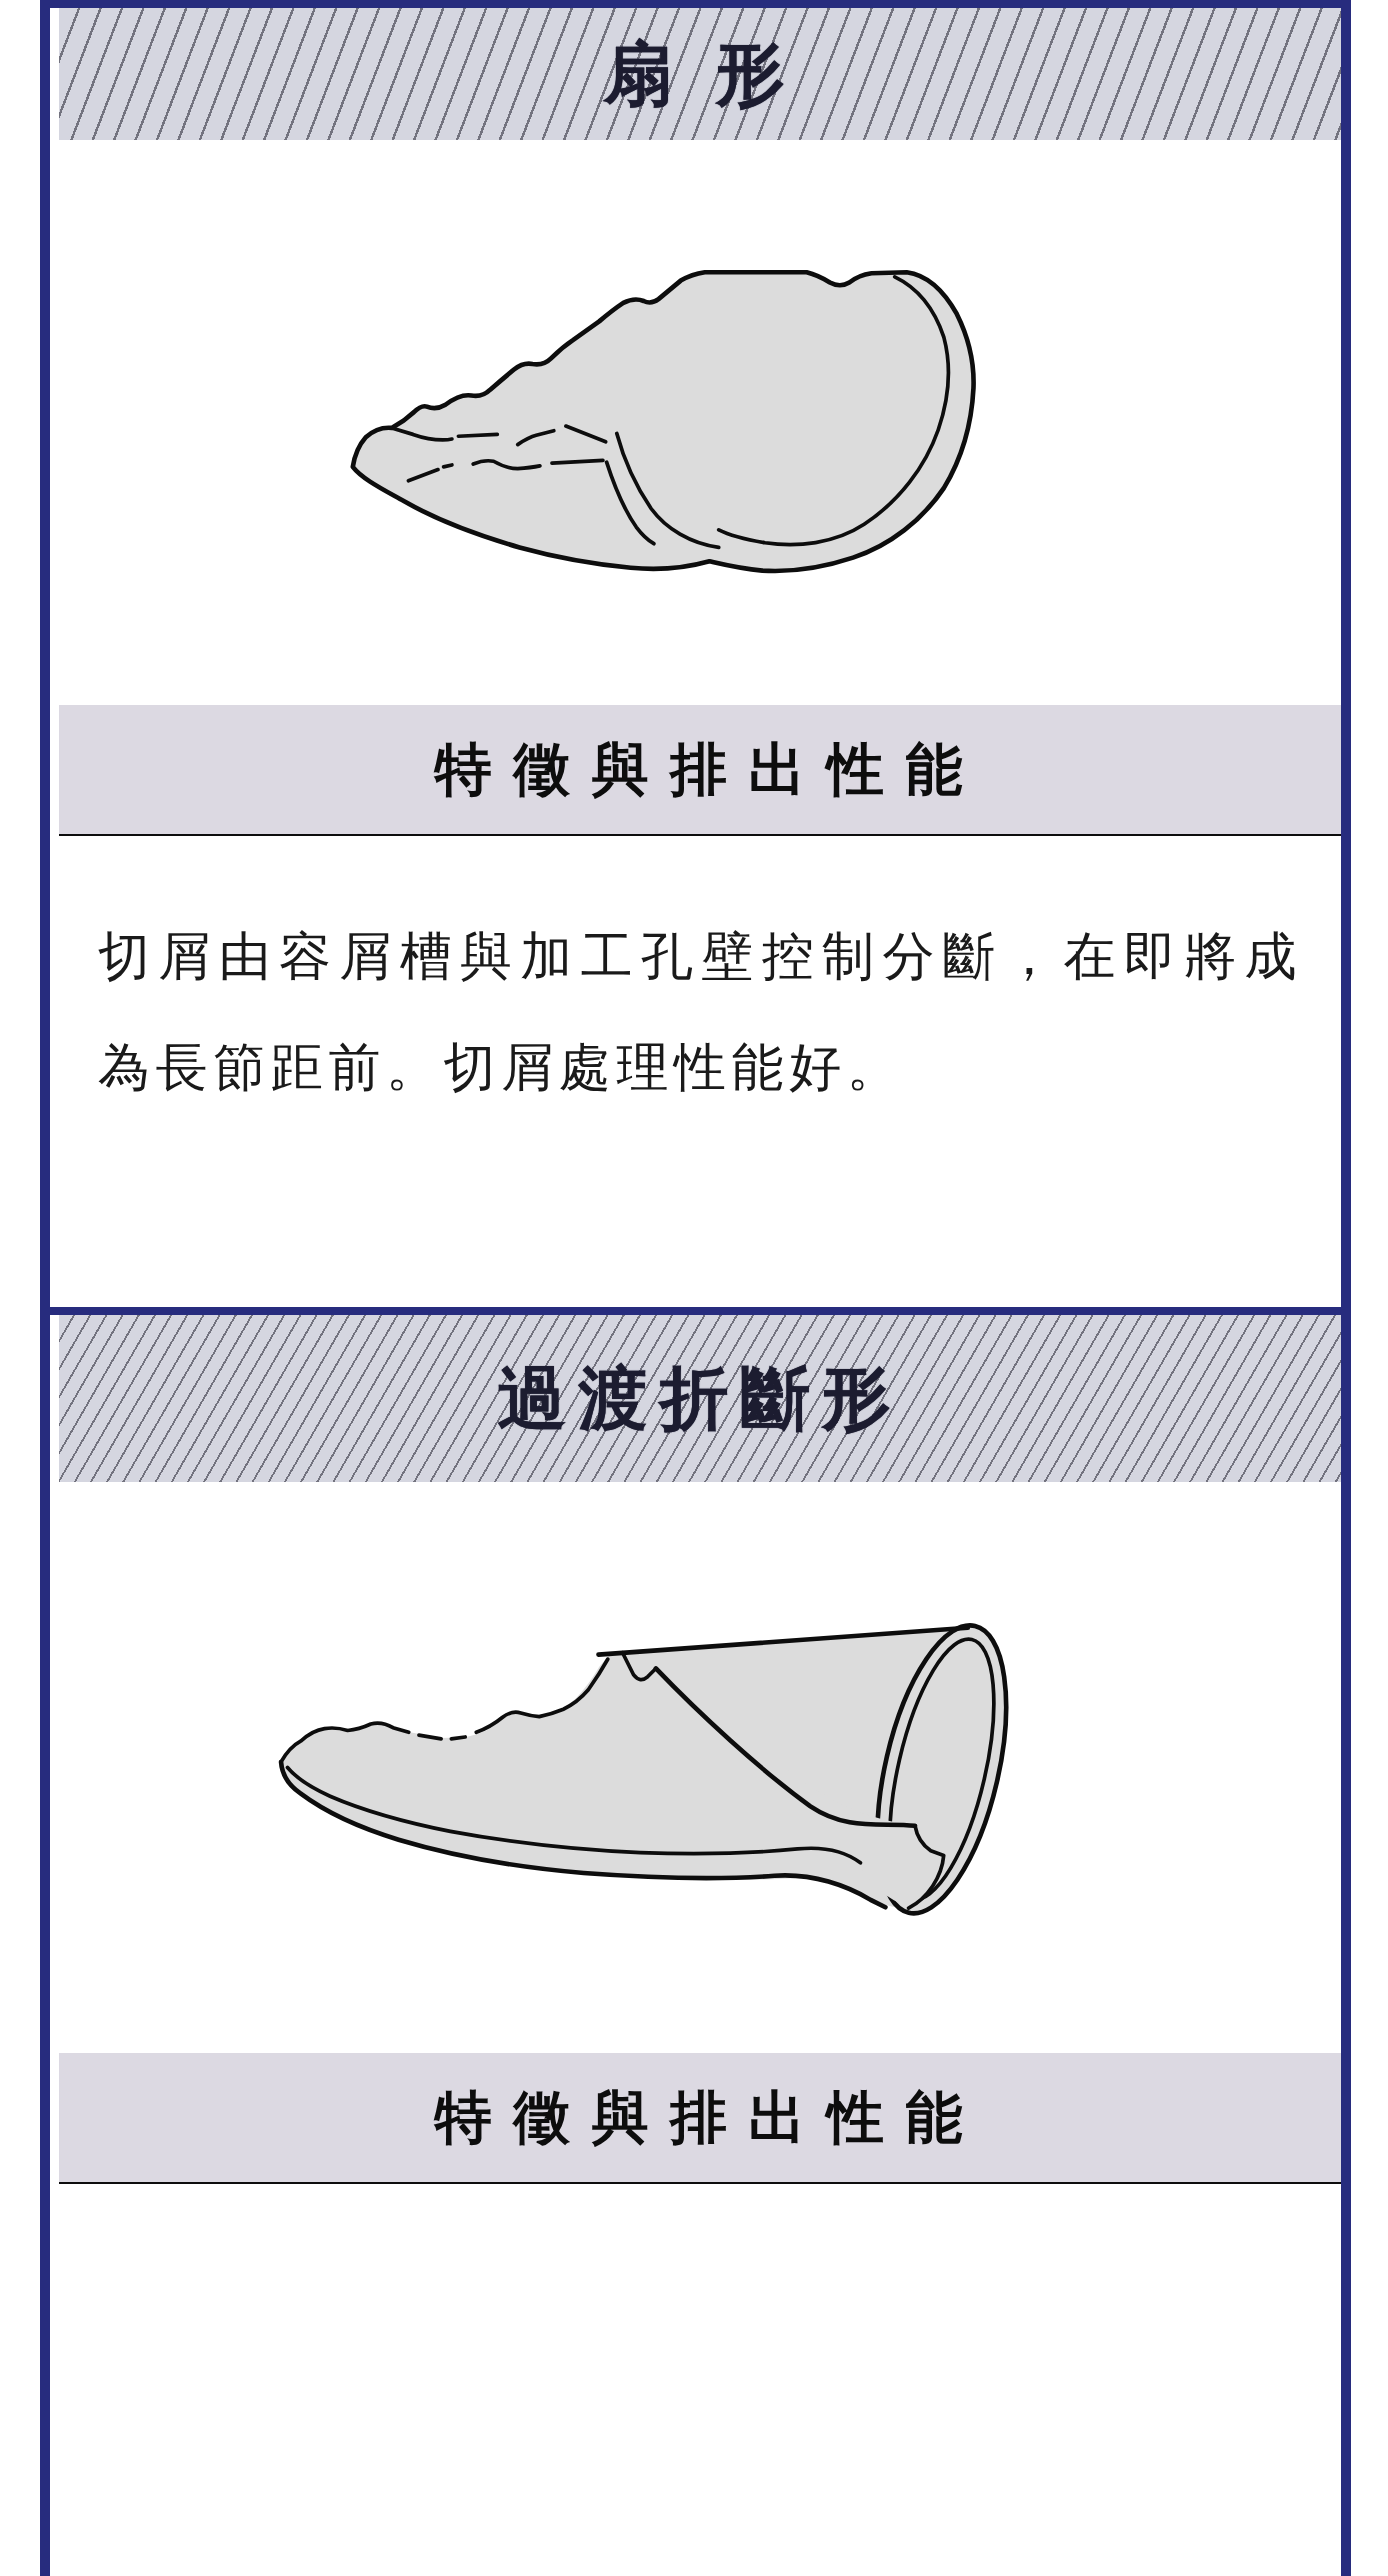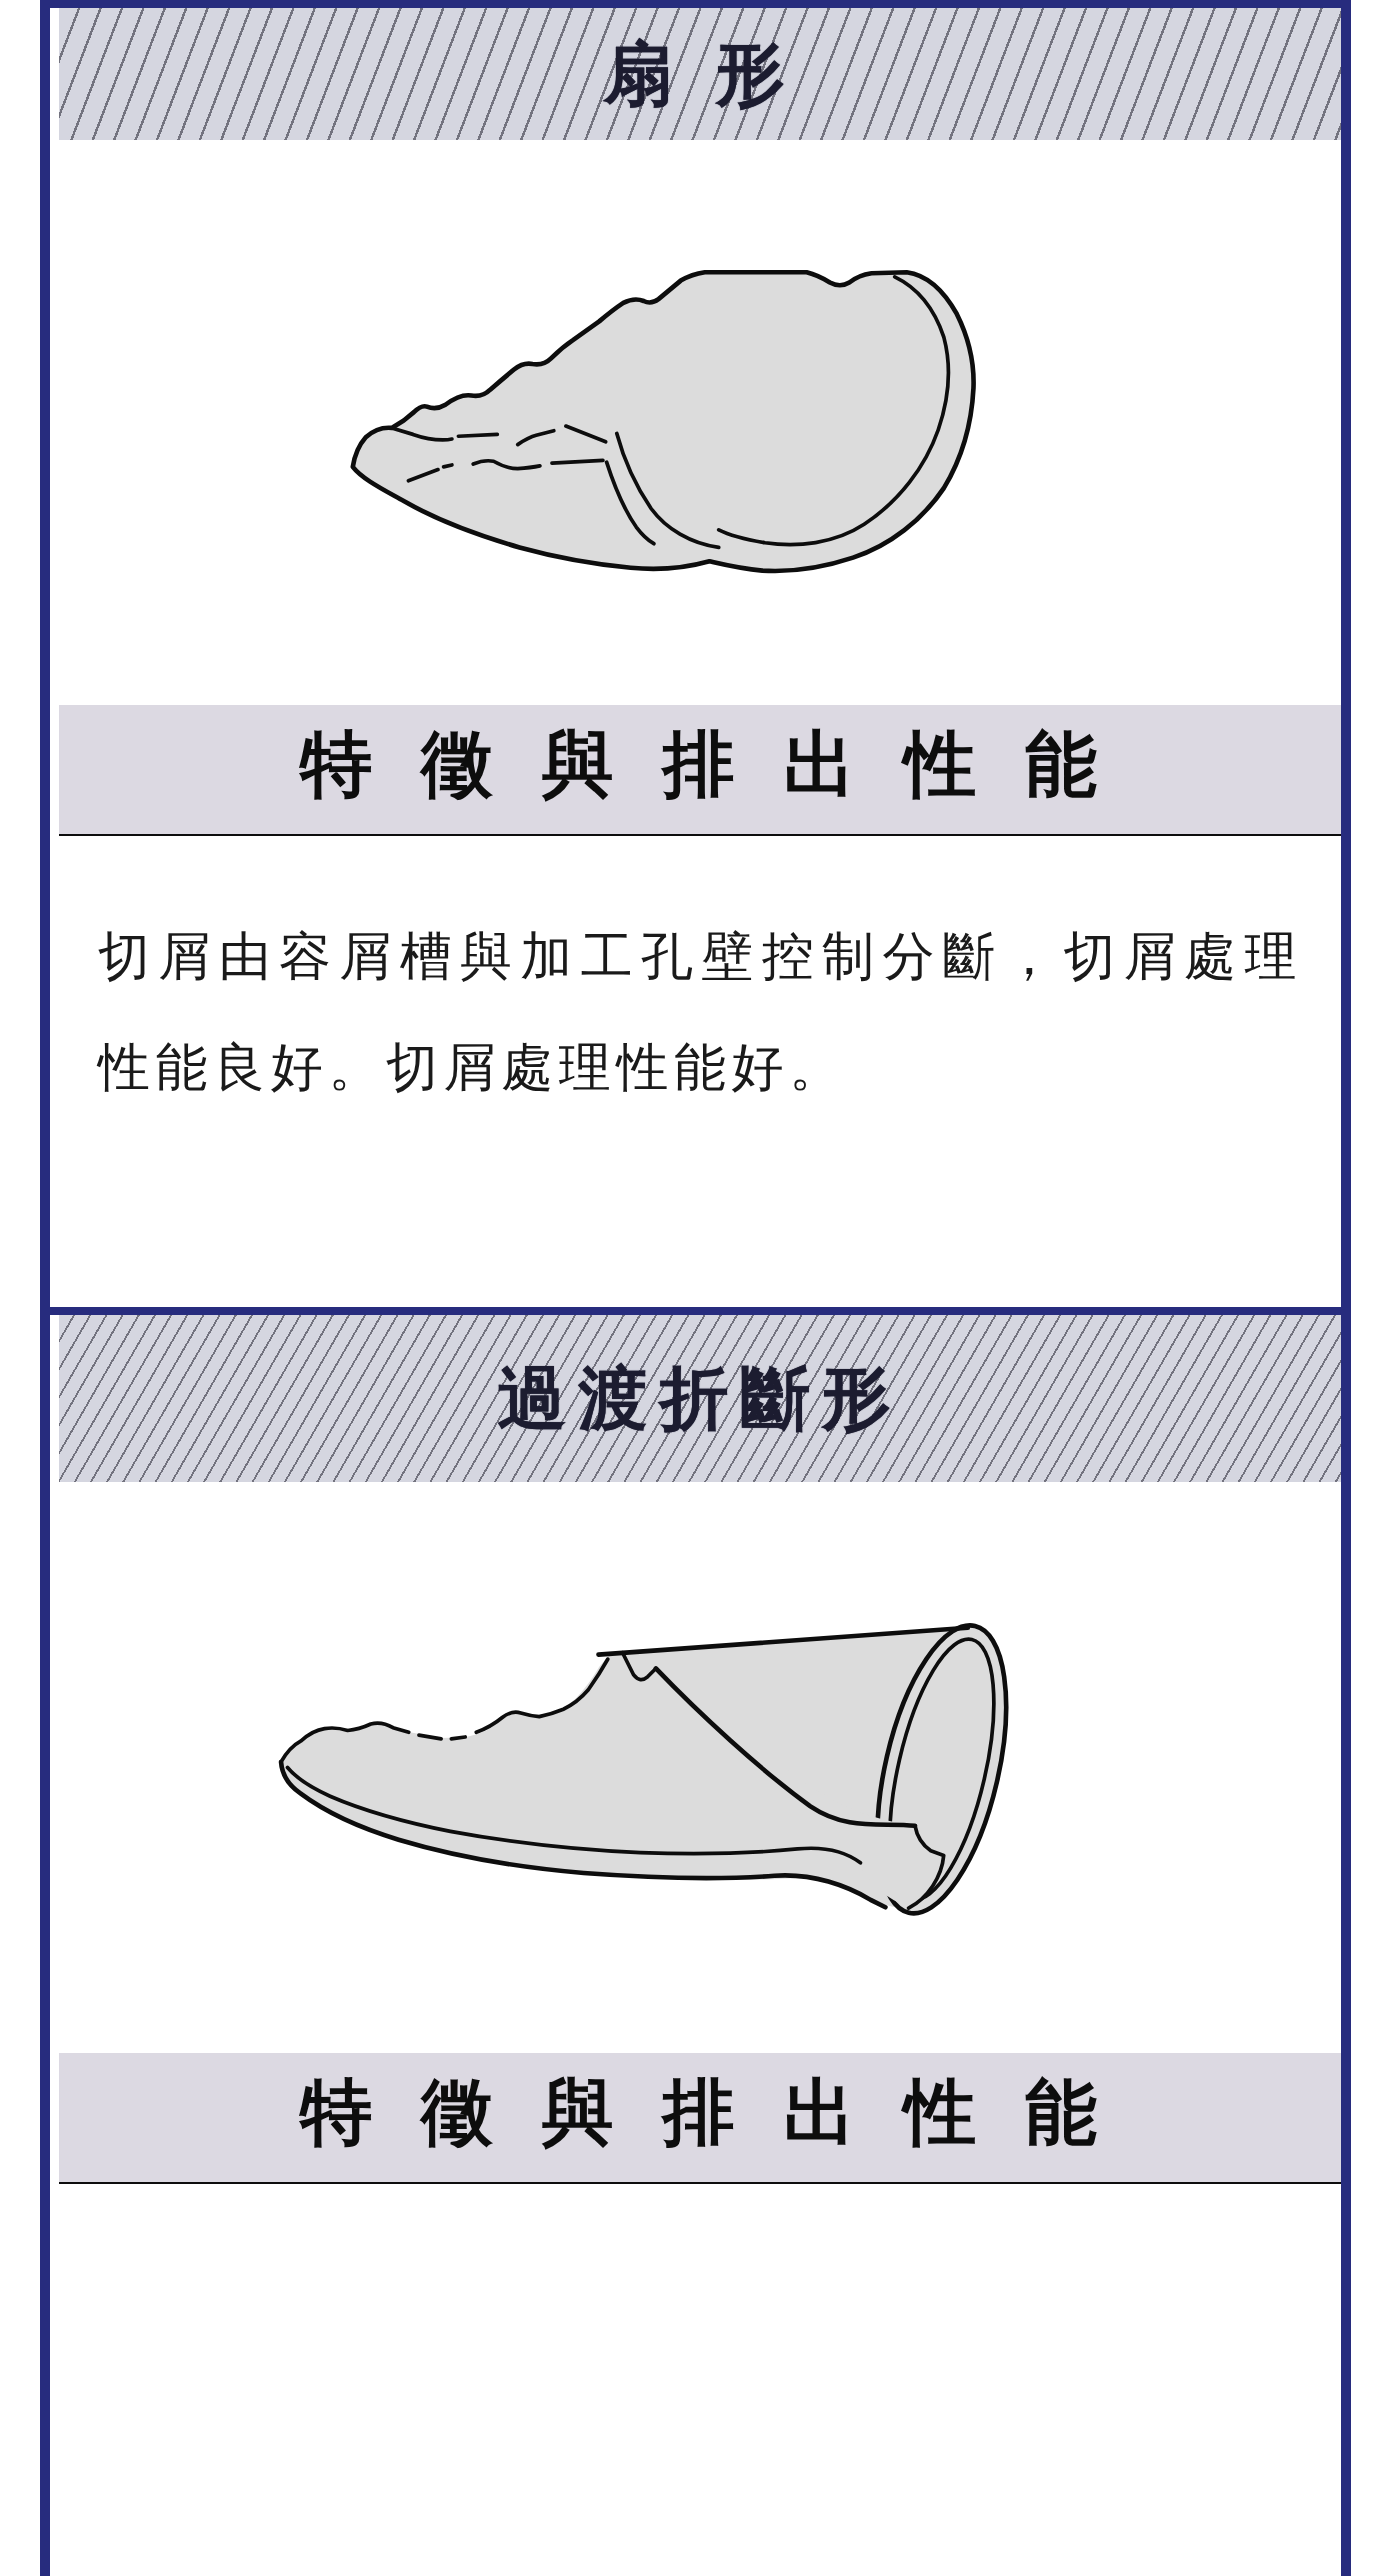--- a/index.html
+++ b/index.html
@@ -54,22 +54,22 @@
   .chip-svg{position:absolute;display:block;}
   .chip-svg.chip-1{left:266px;top:109px;}
   .chip-svg.chip-2{left:210px;top:51px;}
   .subtitle-bar{
     width:100%;height:131px;
     background:var(--subtitle-bar-bg);
     border-bottom:2.8px solid var(--outline);
     display:flex;align-items:center;justify-content:center;
   }
   .subtitle-text{
-    font-size:72px;font-weight:bold;color:var(--outline);
-    letter-spacing:2.8px;white-space:pre;line-height:1;font-family:Liberation Mono, monospace;
+    font-size:57px;font-weight:bold;color:var(--outline);
+    letter-spacing:2.8px;white-space:pre;line-height:1;
   }
   .description{
     padding:65px 39px 0 39px;
     font-size:52px;line-height:111px;color:var(--body-text);
     letter-spacing:5.6px;
     text-align:justify;text-justify:inter-ideograph;
   }
   .desc-1{height:471px;overflow:hidden;}
   .desc-2{height:423px;overflow:hidden;}
   .divider{width:100%;height:8.3px;background:var(--border);}
@@ -160,21 +160,21 @@
             M 160 232 Q 172 227 182 229 Q 196 237 208 237 Q 222 236 232 234"></path>
           <path stroke="#0d0d0d" stroke-width="4" d="M 245 231 L 300 228"></path>
         </g>
       </svg>
     </div>
 
     <div class="subtitle-bar">
       <h3 class="subtitle-text">特 徵 與 排 出 性 能</h3>
     </div>
 
-    <p class="description desc-1">切屑由容屑槽與加工孔壁控制分斷，切屑處理性能良好。切屑處理性能好。</p>
+    <p class="description desc-1">切屑由容屑槽與加工孔壁控制分斷，在即將成為長節距前。切屑處理性能好。</p>
   </section>
 
   <div class="divider"></div>
 
   <section class="section">
 
     <header class="section-header hatch-2">
       <h2 class="section-title">過渡折斷形</h2>
     </header>
 

